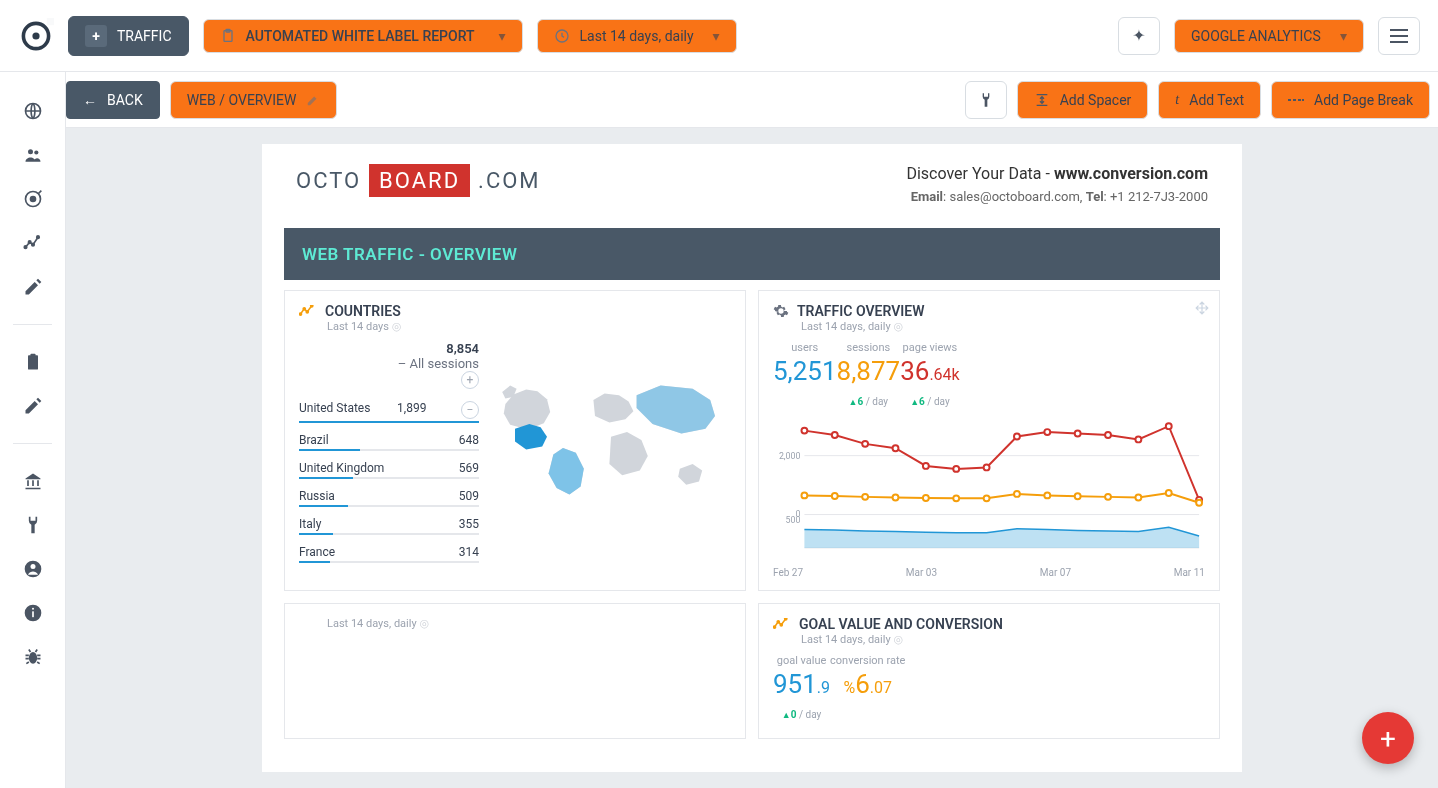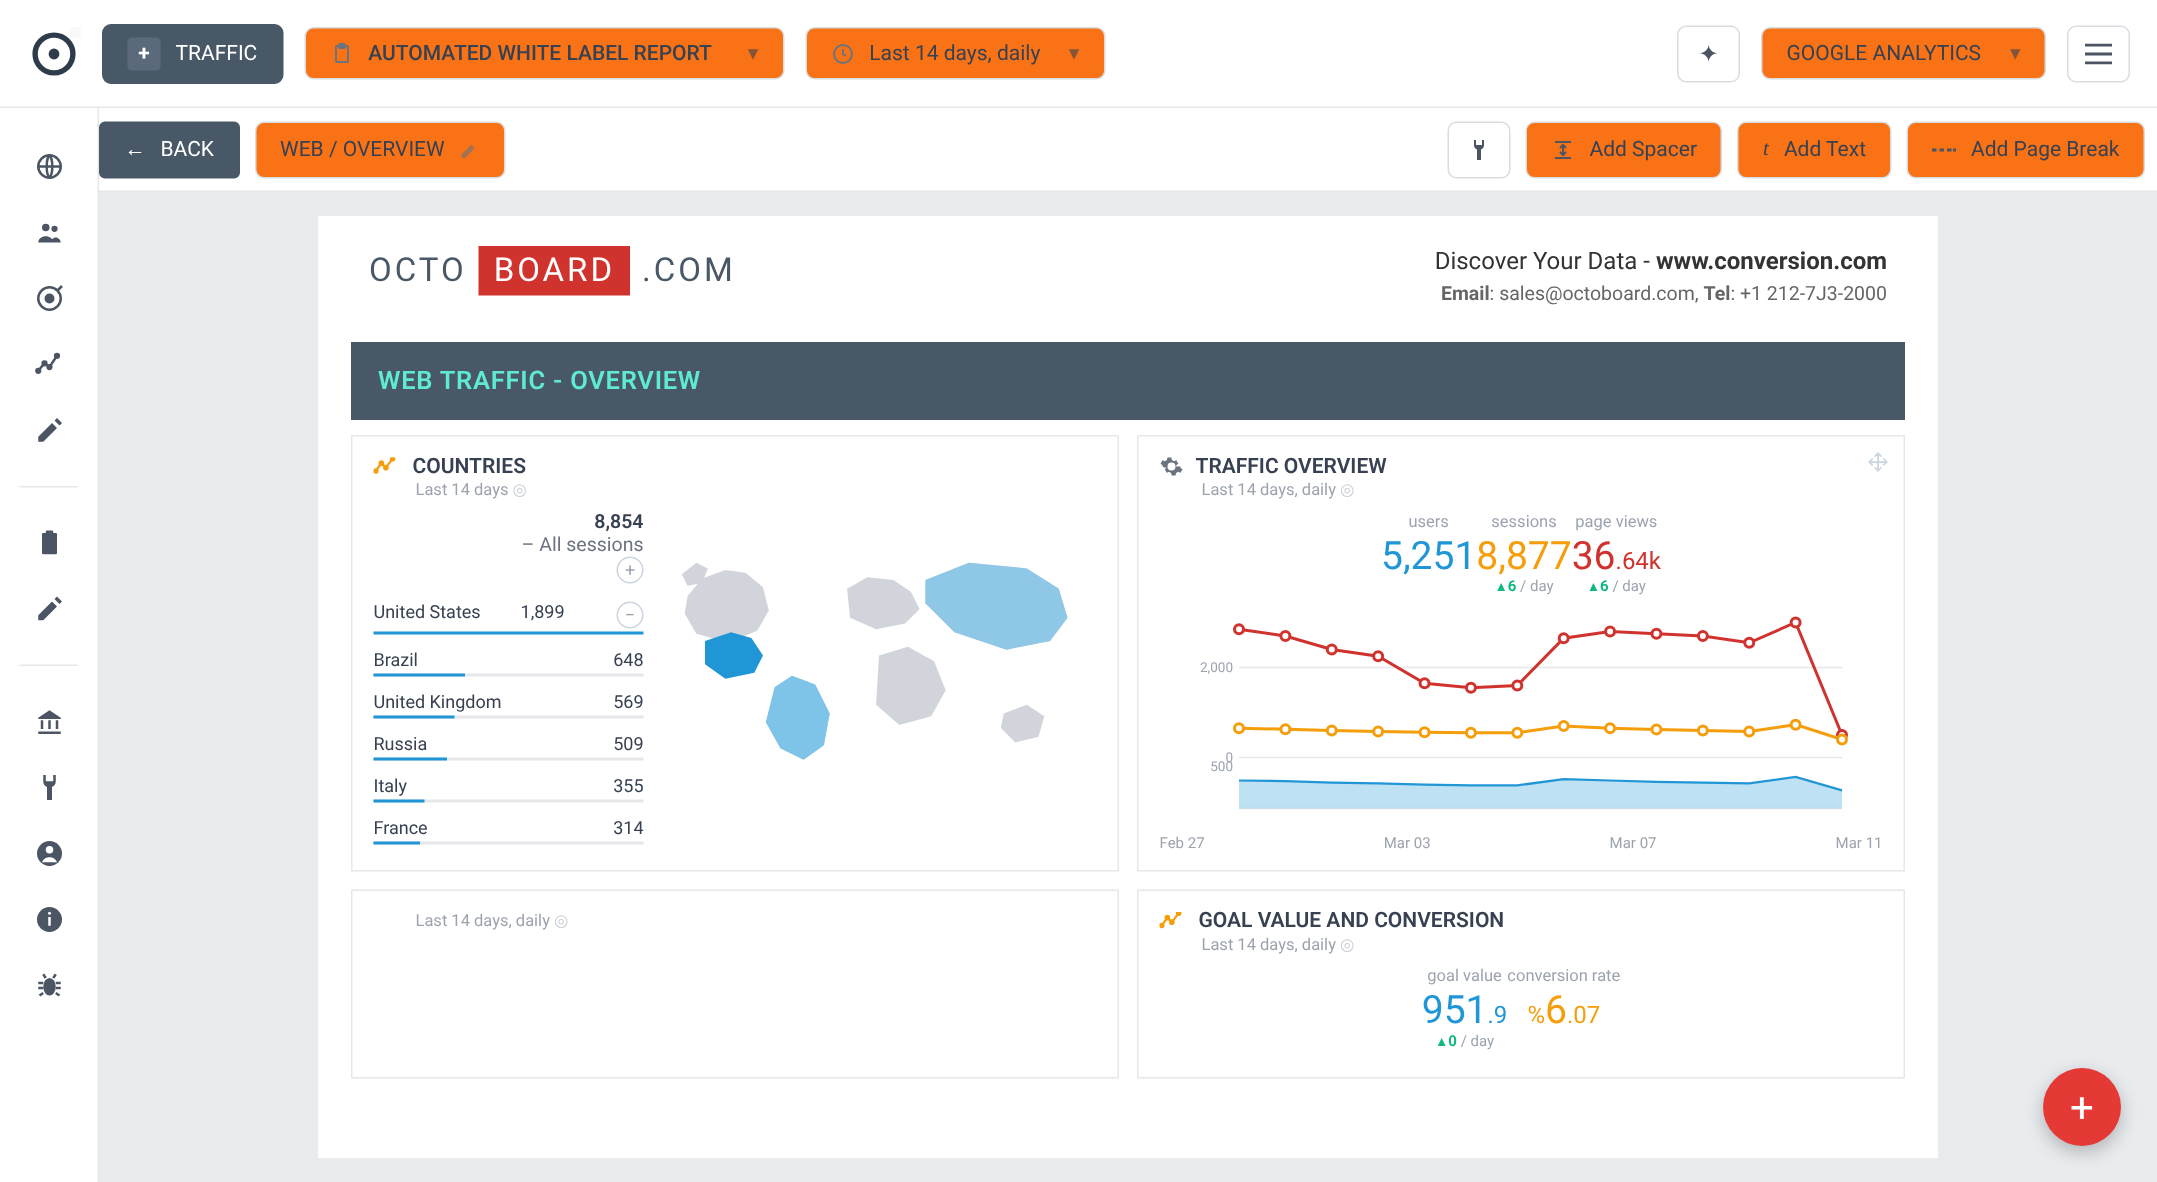--- a/index.html
+++ b/index.html
@@ -12,40 +12,40 @@
 .pill .caret { margin-left: auto; opacity: .6; }
 .spacer { flex: 1; }
 .icon-btn { width: 42px; height: 38px; border: 1px solid #d8dde2; border-radius: 6px; background: #fff; display: inline-flex; align-items: center; justify-content: center; cursor: pointer; color: #4b5563; }
 .sidebar { position: absolute; top: 72px; left: 0; bottom: 0; width: 66px; background: #fff; border-right: 1px solid #e5e7eb; display: flex; flex-direction: column; align-items: center; padding-top: 28px; gap: 22px; }
 .sidebar .sitem { width: 22px; height: 22px; color: #4b5563; cursor: pointer; display:flex; align-items:center; justify-content:center; }
 .sidebar hr { width: 60%; border: none; border-top: 1px solid #e5e7eb; margin: 4px 0; }
 .secondbar { position: absolute; top: 72px; left: 66px; right: 0; height: 56px; background: #fff; border-bottom: 1px solid #e5e7eb; display: flex; align-items: center; padding: 0 8px 0 0; gap: 10px; }
 .secondbar .pill { height: 38px; }
 .secondbar .leftgroup { display:flex; align-items:center; gap:10px; }
 .content { position: absolute; top: 128px; left: 66px; right: 0; bottom: 0; overflow: auto; background: #e9ecef; display: flex; justify-content: center; padding: 16px 0; }
-.page { width: 1080px; background: #fff; }
+.page { width: 980px; background: #fff; }
 .page-head { padding: 20px 34px 14px; display: flex; justify-content: space-between; align-items: flex-start; }
 .brand { font-size: 22px; letter-spacing: 2px; color: #495867; display: flex; align-items: center; gap: 8px; }
 .brand .bbox { background: #d0332d; color: #fff; padding: 4px 10px; letter-spacing: 2px; }
 .head-right { text-align: right; color: #333; }
 .head-right .line1 { font-size: 16px; margin-bottom: 6px; }
 .head-right .line2 { font-size: 13px; color: #666; }
 .section-title { margin: 10px 22px 10px; background: #495867; color: #5eead4; padding: 16px 18px; font-size: 17px; font-weight: 600; letter-spacing: .5px; }
 .row { display: flex; gap: 12px; padding: 0 22px 12px; }
 .widget { flex: 1; border: 1px solid #e5e7eb; background: #fff; padding: 12px 14px 10px; position: relative; }
 .widget-title { font-size: 14px; font-weight: 600; color: #374151; display: flex; align-items: center; gap: 8px; }
 .widget-sub { font-size: 11px; color: #9ca3af; margin: 1px 0 8px 28px; }
 .ga-icon { color: #f59e0b; }
 .gear-title { color: #6b7280; }
-.stats { display: flex; justify-content: center; margin: 6px 0 8px; }
+.stats { display: flex; justify-content: flex-start; margin: 6px 0 8px; }
 .stat { text-align: center; }
 .stat .lbl { font-size: 11px; color: #9ca3af; margin-bottom: 2px; }
 .stat .val { font-size: 26px; font-weight: 400; }
 .stat .val .sm { font-size: 16px; }
-.stat .delta { font-size: 10px; color: #9ca3af; margin-top: 0; }
+.stat .delta { font-size: 10px; color: #9ca3af; margin-top: 10px; }
 .stat .delta .up { color: #10b981; font-size: 9px; }
 .blue { color: #2196d6; }
 .orange { color: #f59e0b; }
 .red { color: #d0332d; }
 .countries { display: flex; gap: 12px; }
 .country-list { width: 180px; font-size: 12px; }
 .country-total { font-size: 13px; margin-bottom: 6px; color: #374151; display:flex; align-items:flex-end;flex-direction:column; }
 .country-total .n { font-weight: 600; }
 .country-row { display: flex; justify-content: space-between; padding: 6px 0 2px; color: #374151; }
 .country-bar { height: 2px; background: #e5e7eb; margin-bottom: 4px; }

